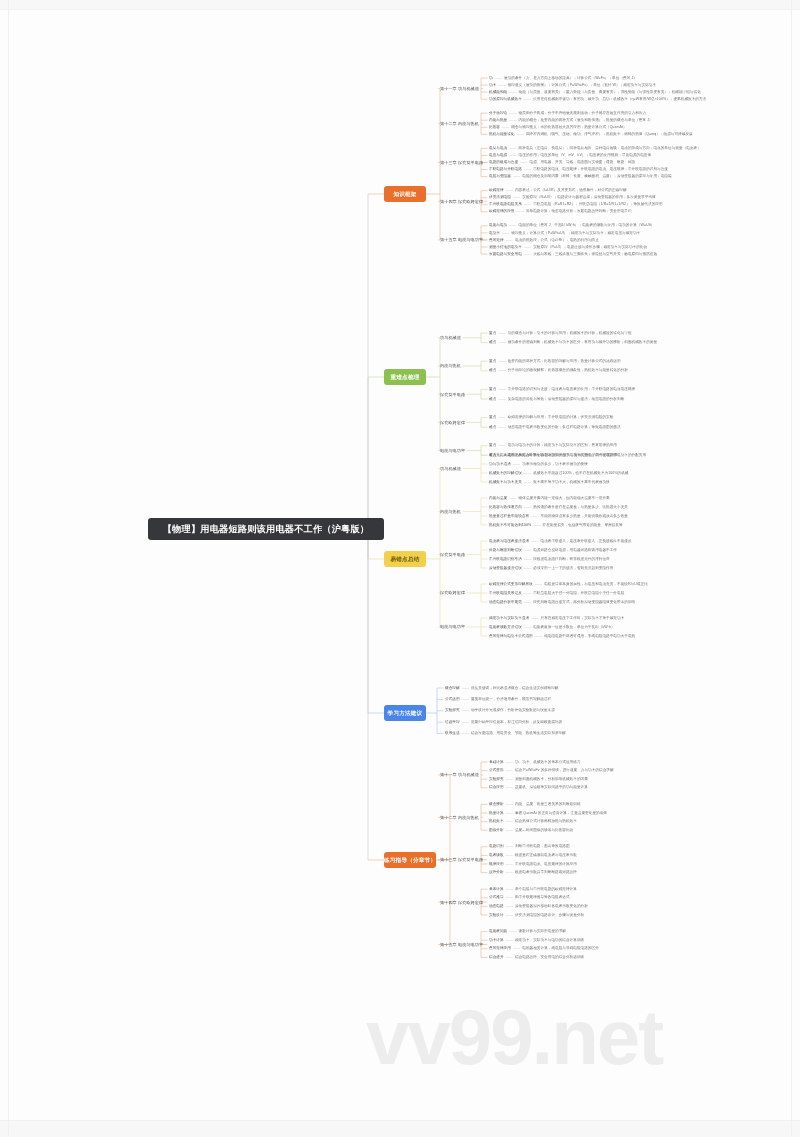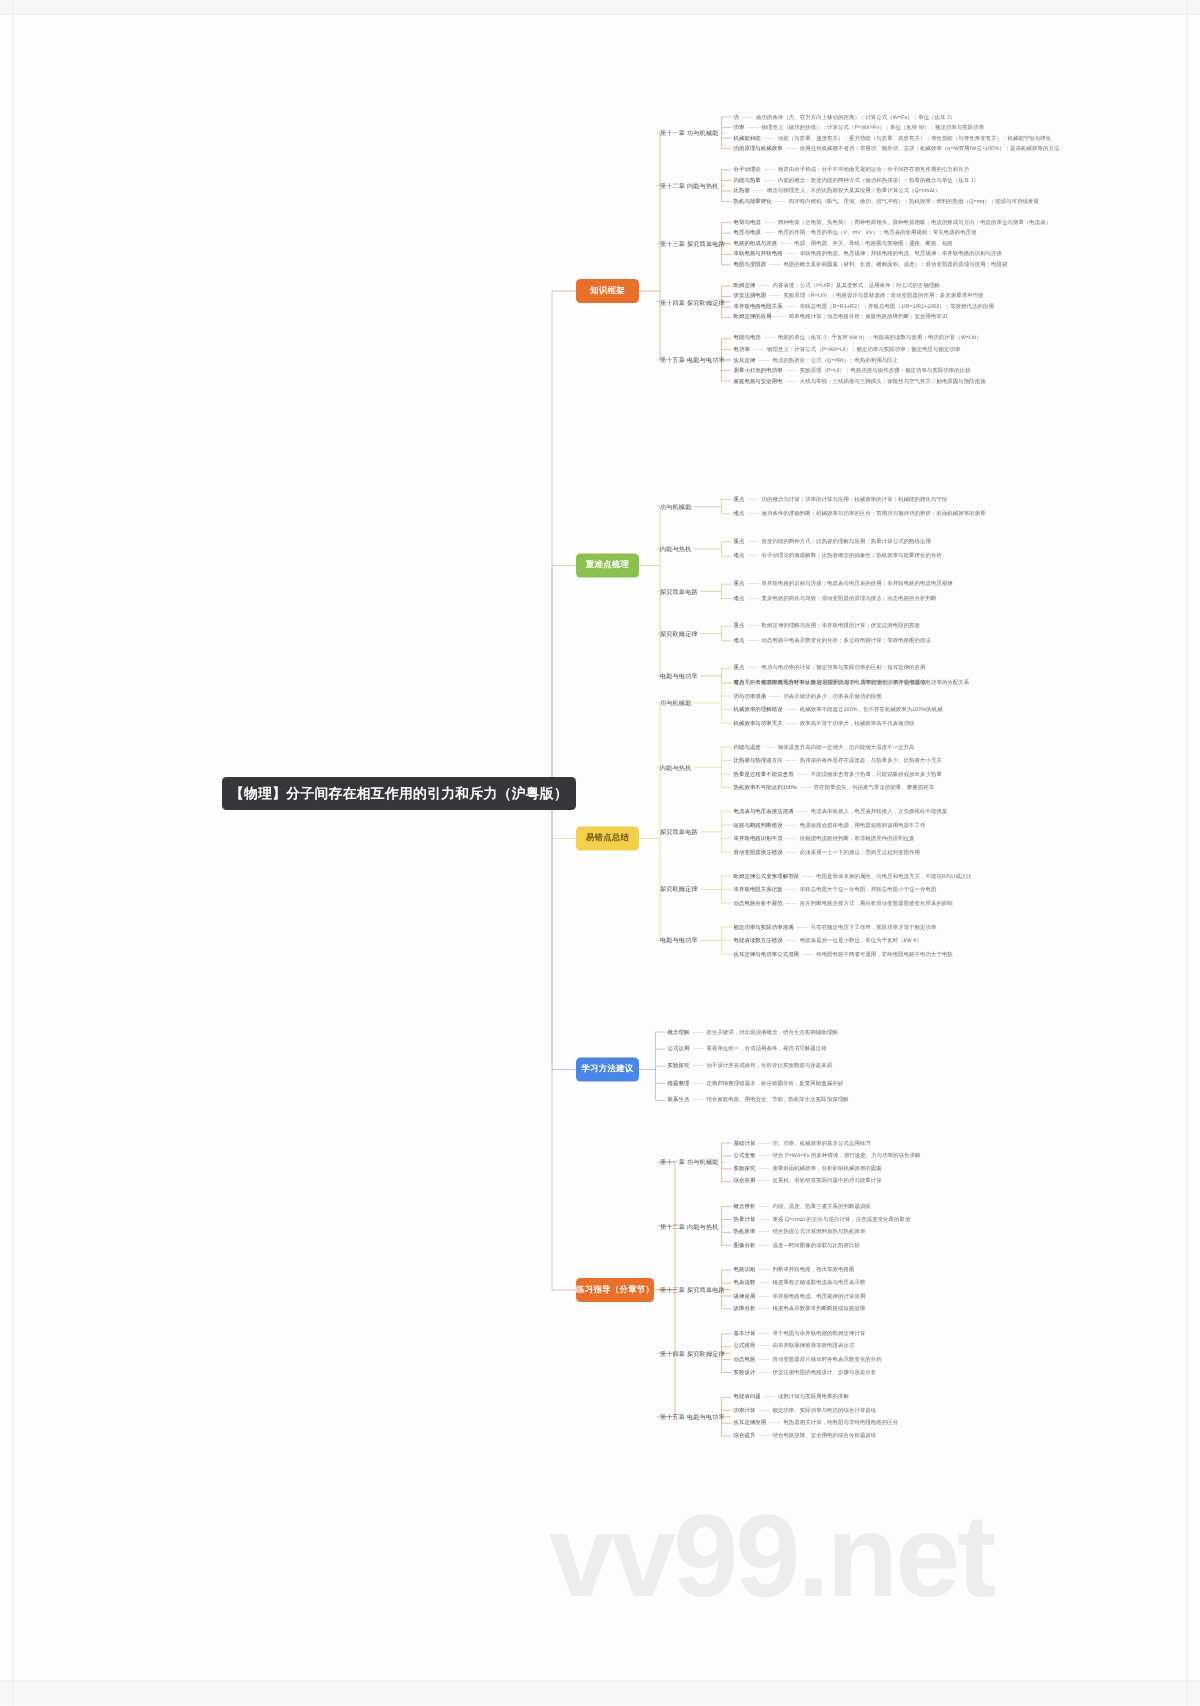--- a/index.html
+++ b/index.html
@@ -223,21 +223,21 @@
       <path d="M487.1,944.5000000000005 L481,944.5000000000005" stroke="#e8b48e" stroke-width="0.6" fill="none"></path>
       <path d="M450,774.9000000000001 L450,944.5000000000005" stroke="#e8b48e" stroke-width="0.6" fill="none"></path>
       <path d="M450,774.9000000000001 L438,774.9000000000001" stroke="#e8b48e" stroke-width="0.6" fill="none"></path>
       <path d="M450,817.3000000000002 L438,817.3000000000002" stroke="#e8b48e" stroke-width="0.6" fill="none"></path>
       <path d="M450,859.7000000000003 L438,859.7000000000003" stroke="#e8b48e" stroke-width="0.6" fill="none"></path>
       <path d="M450,902.1000000000004 L438,902.1000000000004" stroke="#e8b48e" stroke-width="0.6" fill="none"></path>
       <path d="M450,944.5000000000005 L438,944.5000000000005" stroke="#e8b48e" stroke-width="0.6" fill="none"></path>
       <path d="M436,860 L450,860" stroke="#e8b48e" stroke-width="0.6" fill="none"></path>
     </svg>
 
-  <div class="node root">【物理】分子间存在相互作用的引力和斥力（沪粤版）</div>
+  <div class="node root">【物理】用电器短路则该用电器不工作（沪粤版）</div>
 
   <div id="nodes">
       <div class="node branch b-know" style="top: 186px;">知识框架</div>
       <div class="node leaf" style="left: 489px; top: 74.6px;"><span class="k">功</span><span class="sep"> —— </span><span>做功的条件（力、在力方向上移动的距离）；计算公式（W=Fs）；单位（焦耳 J）</span></div>
       <div class="node leaf" style="left: 489px; top: 81.65px;"><span class="k">功率</span><span class="sep"> —— </span><span>物理意义（做功的快慢）；计算公式（P=W/t=Fv）；单位（瓦特 W）；额定功率与实际功率</span></div>
       <div class="node leaf" style="left: 489px; top: 88.7px;"><span class="k">机械能和能</span><span class="sep"> —— </span><span>动能（与质量、速度有关）；重力势能（与质量、高度有关）；弹性势能（与弹性形变有关）；机械能守恒与转化</span></div>
       <div class="node leaf" style="left: 489px; top: 95.75px;"><span class="k">功的原理与机械效率</span><span class="sep"> —— </span><span>使用任何机械都不省功；有用功、额外功、总功；机械效率（η=W有用/W总×100%）；提高机械效率的方法</span></div>
       <div class="node chapter" style="left: 440px; top: 84.975px;">第十一章 功与机械能</div>
       <div class="node leaf" style="left: 489px; top: 109.8px;"><span class="k">分子动理论</span><span class="sep"> —— </span><span>物质由分子构成；分子不停地做无规则运动；分子间存在相互作用的引力和斥力</span></div>
       <div class="node leaf" style="left: 489px; top: 116.85px;"><span class="k">内能与热量</span><span class="sep"> —— </span><span>内能的概念；改变内能的两种方式（做功和热传递）；热量的概念与单位（焦耳 J）</span></div>

